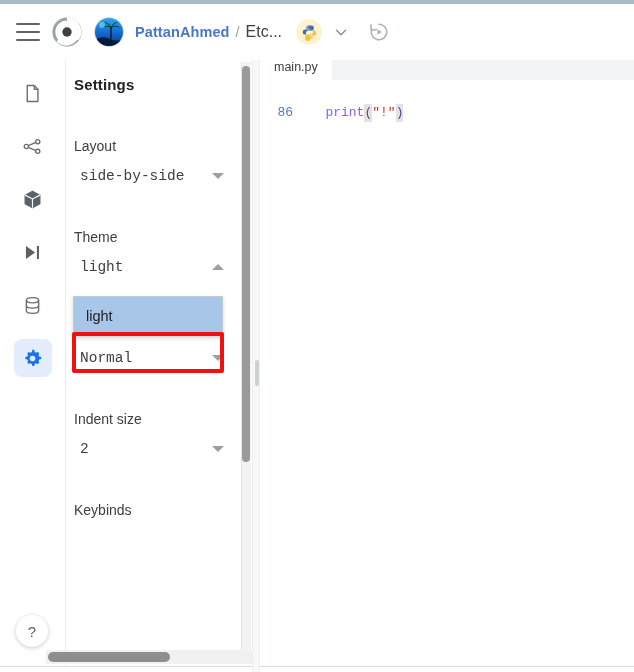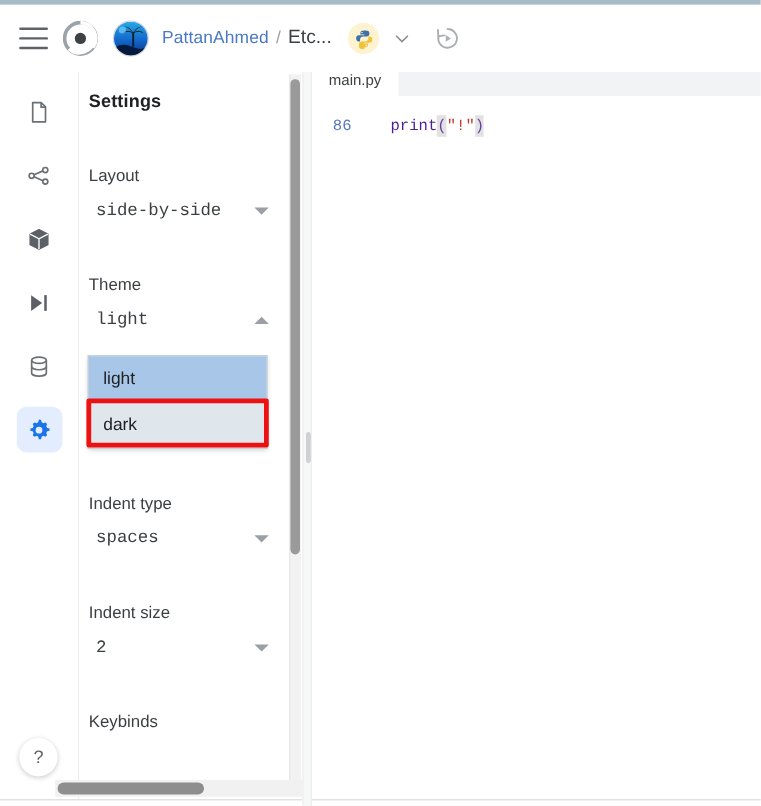--- a/index.html
+++ b/index.html
@@ -62,21 +62,21 @@
     border-radius: 50%;
     margin-right: 11px;
     flex: none;
     overflow: hidden;
     border: 1px solid #d0d4d9;
     box-sizing: border-box;
   }
   .crumb-user {
     color: #4a78c4;
     font-size: 14.5px;
-    font-weight: normal;
+    font-weight: bold;
     letter-spacing: .1px;
     cursor: pointer;
   }
   .crumb-sep {
     color: #9aa0a6;
     font-size: 14.5px;
     margin: 0 6px;
   }
   .crumb-repo {
     color: #3c4043;
@@ -333,39 +333,39 @@
     font-size: 12.5px;
     color: #3c4043;
     border-top-left-radius: 6px;
     border-top-right-radius: 6px;
     cursor: pointer;
   }
   #code-area {
     position: relative;
     height: 524px;
     background: #ffffff;
-    padding-top: 16px;
+    padding-top: 24px;
     box-sizing: border-box;
   }
   .code-line {
     display: flex;
     align-items: center;
     font-family: "Liberation Mono", monospace;
     font-size: 13px;
     line-height: 18px;
     white-space: pre;
   }
   .gutter {
     width: 42px;
     text-align: right;
     padding-right: 9px;
     color: #5577bb;
     box-sizing: border-box;
   }
-  .tok-fn    { color: #4c1d95; }
+  .tok-fn    { color: #8b5cf6; }
   .tok-paren { color: #6a3fa0; background: #e2e2e2; }
   .tok-str   { color: #c0392b; }
 
   
   #bottom-edge {
     position: absolute;
     left: 0; top: 666px;
     width: 634px; height: 6px;
     background: #ffffff;
     border-top: 1px solid #d8dadd;
@@ -509,44 +509,36 @@
   </div>
 
   <div class="field">
     <div class="field-label" style="visibility:hidden;">Font size</div>
     <div class="select-row">
       <span class="select-value">Normal</span>
       <span class="caret"></span>
     </div>
   </div>
 
-  <div class="field">
-    <div class="field-label">Indent type</div>
-    <div class="select-row">
-      <span class="select-value">spaces</span>
-      <span class="caret"></span>
-    </div>
-  </div>
 
   <div class="field">
     <div class="field-label">Indent size</div>
     <div class="select-row">
       <span class="select-value">2</span>
       <span class="caret"></span>
     </div>
   </div>
 
   <div class="field">
     <div class="field-label">Keybinds</div>
   </div>
 </div>
 
 <div id="theme-dropdown">
   <div class="opt selected">light</div>
-  <div class="opt hover">dark</div>
 </div>
 
 <div id="annotation-box"></div>
 
 <div id="panel-vscroll-track"></div>
 <div id="panel-vscroll-thumb"></div>
 <div id="panel-hscroll-track"></div>
 <div id="panel-hscroll-thumb"></div>
 
 <div id="splitter">

